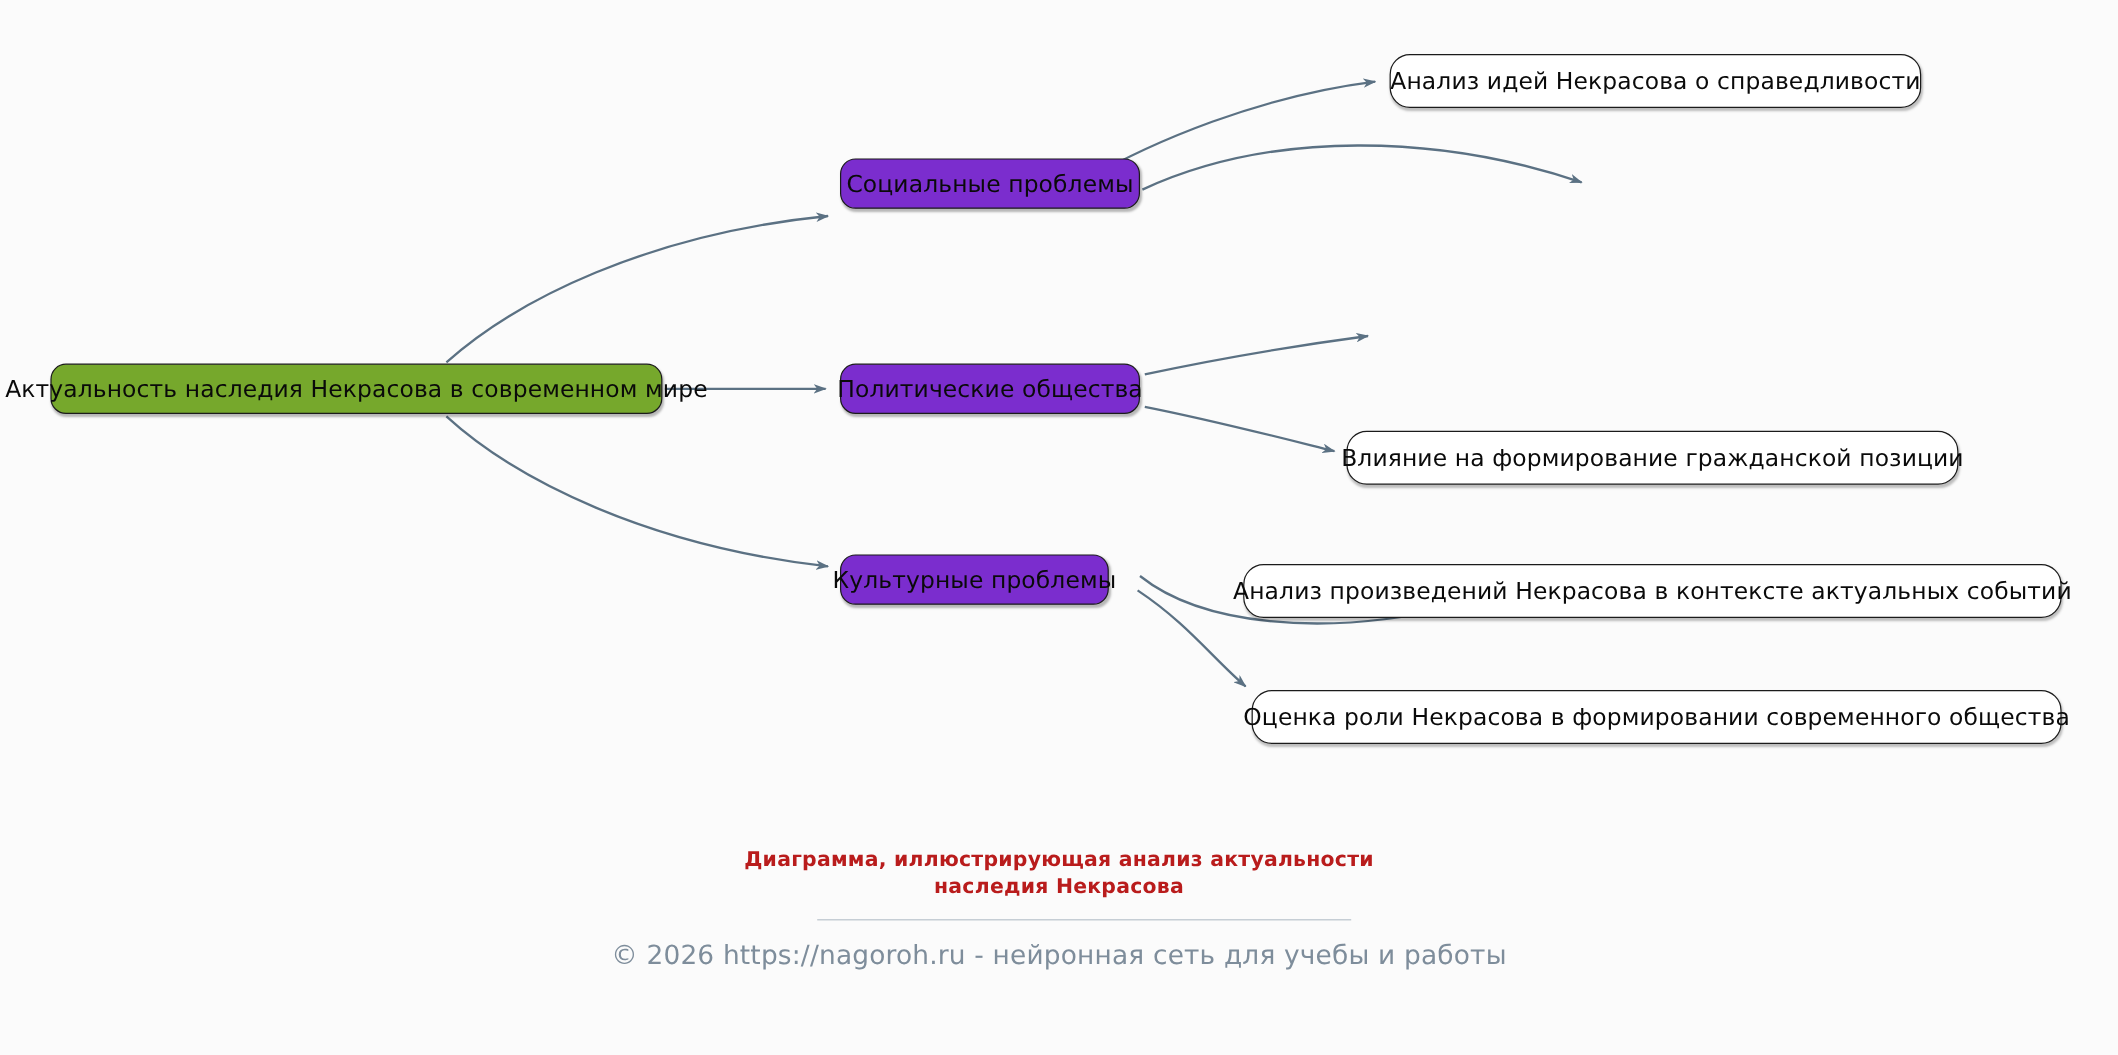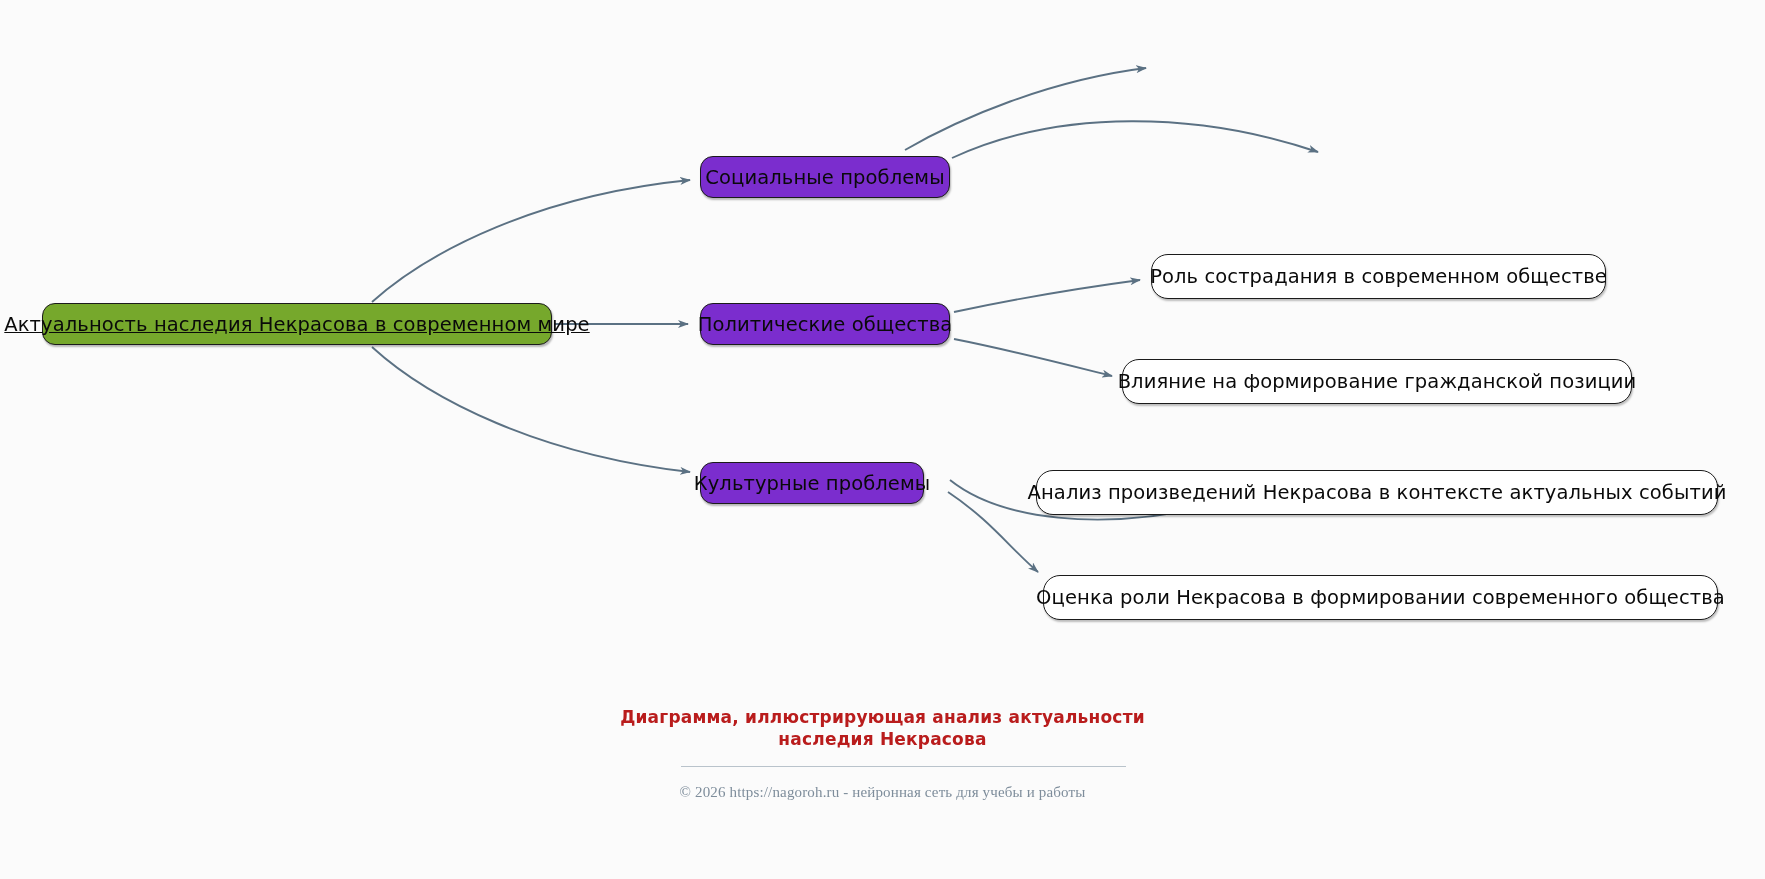--- a/index.html
+++ b/index.html
@@ -36,21 +36,20 @@
     white-space: nowrap;
     color: #0a0a0a;
     letter-spacing: 0.1px;
   }
   .node-root {
     background: #76a82c;
     border: 1.6px solid #1b1b1b;
     border-radius: 13px;
     font-size: 19.5px;
     box-shadow: 1px 2px 2px rgba(0,0,0,0.28);
-    text-decoration: underline;
   }
   .node-branch {
     background: #7b2dce;
     border: 1.6px solid #1b1b1b;
     border-radius: 13px;
     font-size: 19.5px;
     box-shadow: 1px 2px 2px rgba(0,0,0,0.28);
   }
   .node-leaf {
     background: #ffffff;
@@ -76,24 +75,23 @@
   #caption-rule {
     position: absolute;
     left: 681px;
     top: 766px;
     width: 445px;
     height: 1px;
     background: #b9c3cb;
   }
   #caption-footer {
     top: 784px;
-    font-size: 15px;
+    font-size: 22px;
     color: #7e8d9b;
     letter-spacing: 0.15px;
-    font-family: Liberation Serif, serif;
   }
 </style>
 </head>
 <body>
 
 <div id="stage">
 
   <svg id="edge-layer" viewBox="0 0 1765 879" width="1765" height="879" xmlns="http://www.w3.org/2000/svg">
     <defs>
       <marker id="arrowhead" markerWidth="11" markerHeight="8" refX="10" refY="4" orient="auto" markerUnits="userSpaceOnUse">
@@ -115,29 +113,29 @@
 
     <path d="M 954 339 C 1010 350 1060 363 1112 376" fill="none" stroke="#5b7183" stroke-width="1.9" marker-end="url(#arrowhead)"></path>
 
     <path d="M 950 480 C 1000 520 1100 532 1215 505" fill="none" stroke="#5b7183" stroke-width="1.9" marker-end="url(#arrowhead)"></path>
 
     <path d="M 948 492 C 990 520 1010 548 1038 572" fill="none" stroke="#5b7183" stroke-width="1.9" marker-end="url(#arrowhead)"></path>
   </svg>
 
   <div class="node node-root" style="left:42px; top:303px; width:510px; height:42px;">Актуальность наследия Некрасова в современном мире</div>
 
-  <div class="node node-branch" style="left:700px; top:156px; width:250px; height:42px;">Социальные проблемы</div>
+  <div class="node node-branch" style="left:700px; top:132px; width:250px; height:42px;">Социальные проблемы</div>
 
   <div class="node node-branch" style="left:700px; top:303px; width:250px; height:42px;">Политические общества</div>
 
   <div class="node node-branch" style="left:700px; top:462px; width:224px; height:42px;">Культурные проблемы</div>
 
+  <div class="node node-leaf" style="left:1158px; top:45px; width:443px; height:45px;">Анализ идей Некрасова о справедливости</div>
 
 
-  <div class="node node-leaf" style="left:1151px; top:254px; width:455px; height:45px;">Роль сострадания в современном обществе</div>
 
   <div class="node node-leaf" style="left:1122px; top:359px; width:510px; height:45px;">Влияние на формирование гражданской позиции</div>
 
   <div class="node node-leaf" style="left:1036px; top:470px; width:682px; height:45px;">Анализ произведений Некрасова в контексте актуальных событий</div>
 
   <div class="node node-leaf" style="left:1043px; top:575px; width:675px; height:45px;">Оценка роли Некрасова в формировании современного общества</div>
 
   <div class="caption-block" id="caption-title">
     <div>Диаграмма, иллюстрирующая анализ актуальности</div>
     <div>наследия Некрасова</div>

